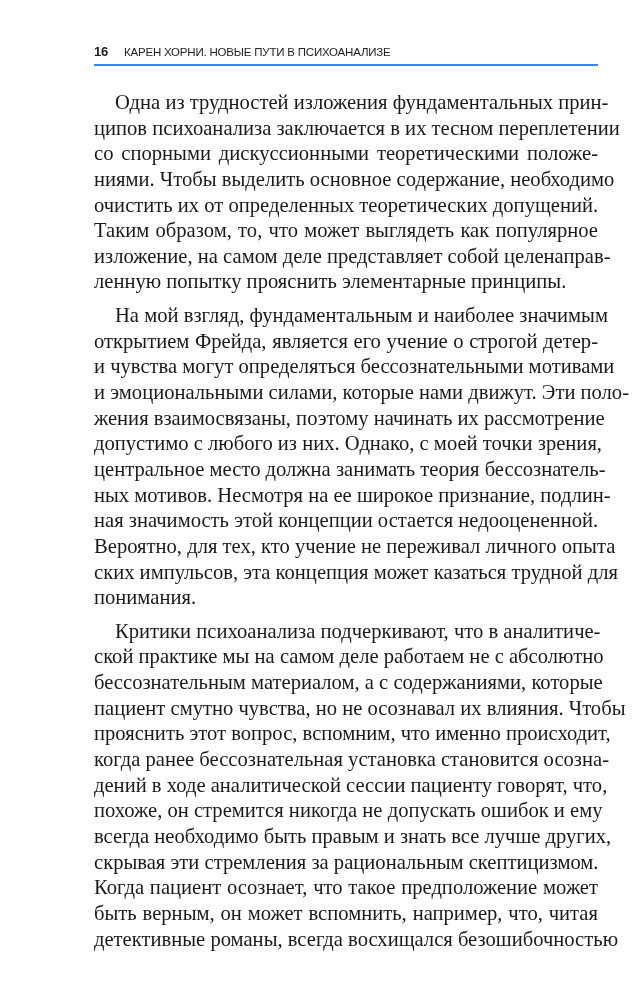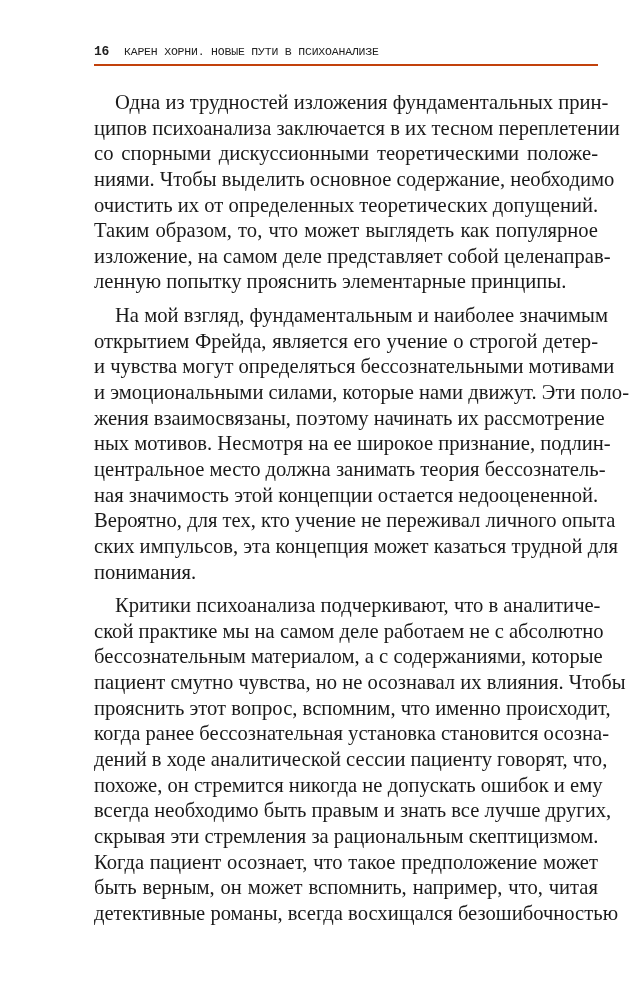--- a/index.html
+++ b/index.html
@@ -3,22 +3,22 @@
 <meta charset="utf-8">
 <style>
   html, body { margin: 0; padding: 0; }
   body {
     width: 632px; height: 1000px; background: #ffffff; overflow: hidden;
     position: relative; color: #1a1a1a;
   }
   .page { position: absolute; left: 0; top: 0; width: 632px; height: 1000px; background: #fff; }
   .running-head {
     position: absolute; left: 94px; top: 44px; width: 504px; height: 20px;
-    border-bottom: 2px solid #c2410c;
-    font-family: Liberation Mono, monospace; font-size: 11.5px; letter-spacing: -0.2px;
+    border-bottom: 2px solid #3b82f6;
+    font-family: Liberation Sans, sans-serif; font-size: 11.5px; letter-spacing: -0.2px;
     color: #222; line-height: 16px;
   }
   .running-head .folio { font-weight: bold; font-size: 13px; display: inline-block; width: 30px; }
   .running-head .title { display: inline-block; }
   .body-text {
     position: absolute; left: 94px; top: 82px; width: 504px;
     font-family: "Liberation Serif", serif; font-size: 20.6px; line-height: 25.65px;
     color: #1a1a1a;
   }
   .line { display: block; white-space: nowrap; text-align: justify; text-align-last: justify; height: 25.65px; }
@@ -43,22 +43,23 @@
       <span class="line">Таким образом, то, что может выглядеть как популярное</span>
       <span class="line">изложение, на самом деле представляет собой целенаправ-</span>
       <span class="line last">ленную попытку прояснить элементарные принципы.</span>
     </div>
     <div>
       <span class="line indent">На мой взгляд, фундаментальным и наиболее значимым</span>
       <span class="line">открытием Фрейда, является его учение о строгой детер-</span>
       <span class="line">и чувства могут определяться бессознательными мотивами</span>
       <span class="line">и эмоциональными силами, которые нами движут. Эти поло-</span>
       <span class="line">жения взаимосвязаны, поэтому начинать их рассмотрение</span>
+      <span class="line">допустимо с любого из них. Однако, с моей точки зрения,</span>
+      <span class="line">центральное место должна занимать теория бессознатель-</span>
       <span class="line">ных мотивов. Несмотря на ее широкое признание, подлин-</span>
-      <span class="line">центральное место должна занимать теория бессознатель-</span>
       <span class="line">ная значимость этой концепции остается недооцененной.</span>
       <span class="line">Вероятно, для тех, кто учение не переживал личного опыта</span>
       <span class="line">ских импульсов, эта концепция может казаться трудной для</span>
       <span class="line last">понимания.</span>
     </div>
     <div>
       <span class="line indent">Критики психоанализа подчеркивают, что в аналитиче-</span>
       <span class="line">ской практике мы на самом деле работаем не с абсолютно</span>
       <span class="line">бессознательным материалом, а с содержаниями, которые</span>
       <span class="line">пациент смутно чувства, но не осознавал их влияния. Чтобы</span>

